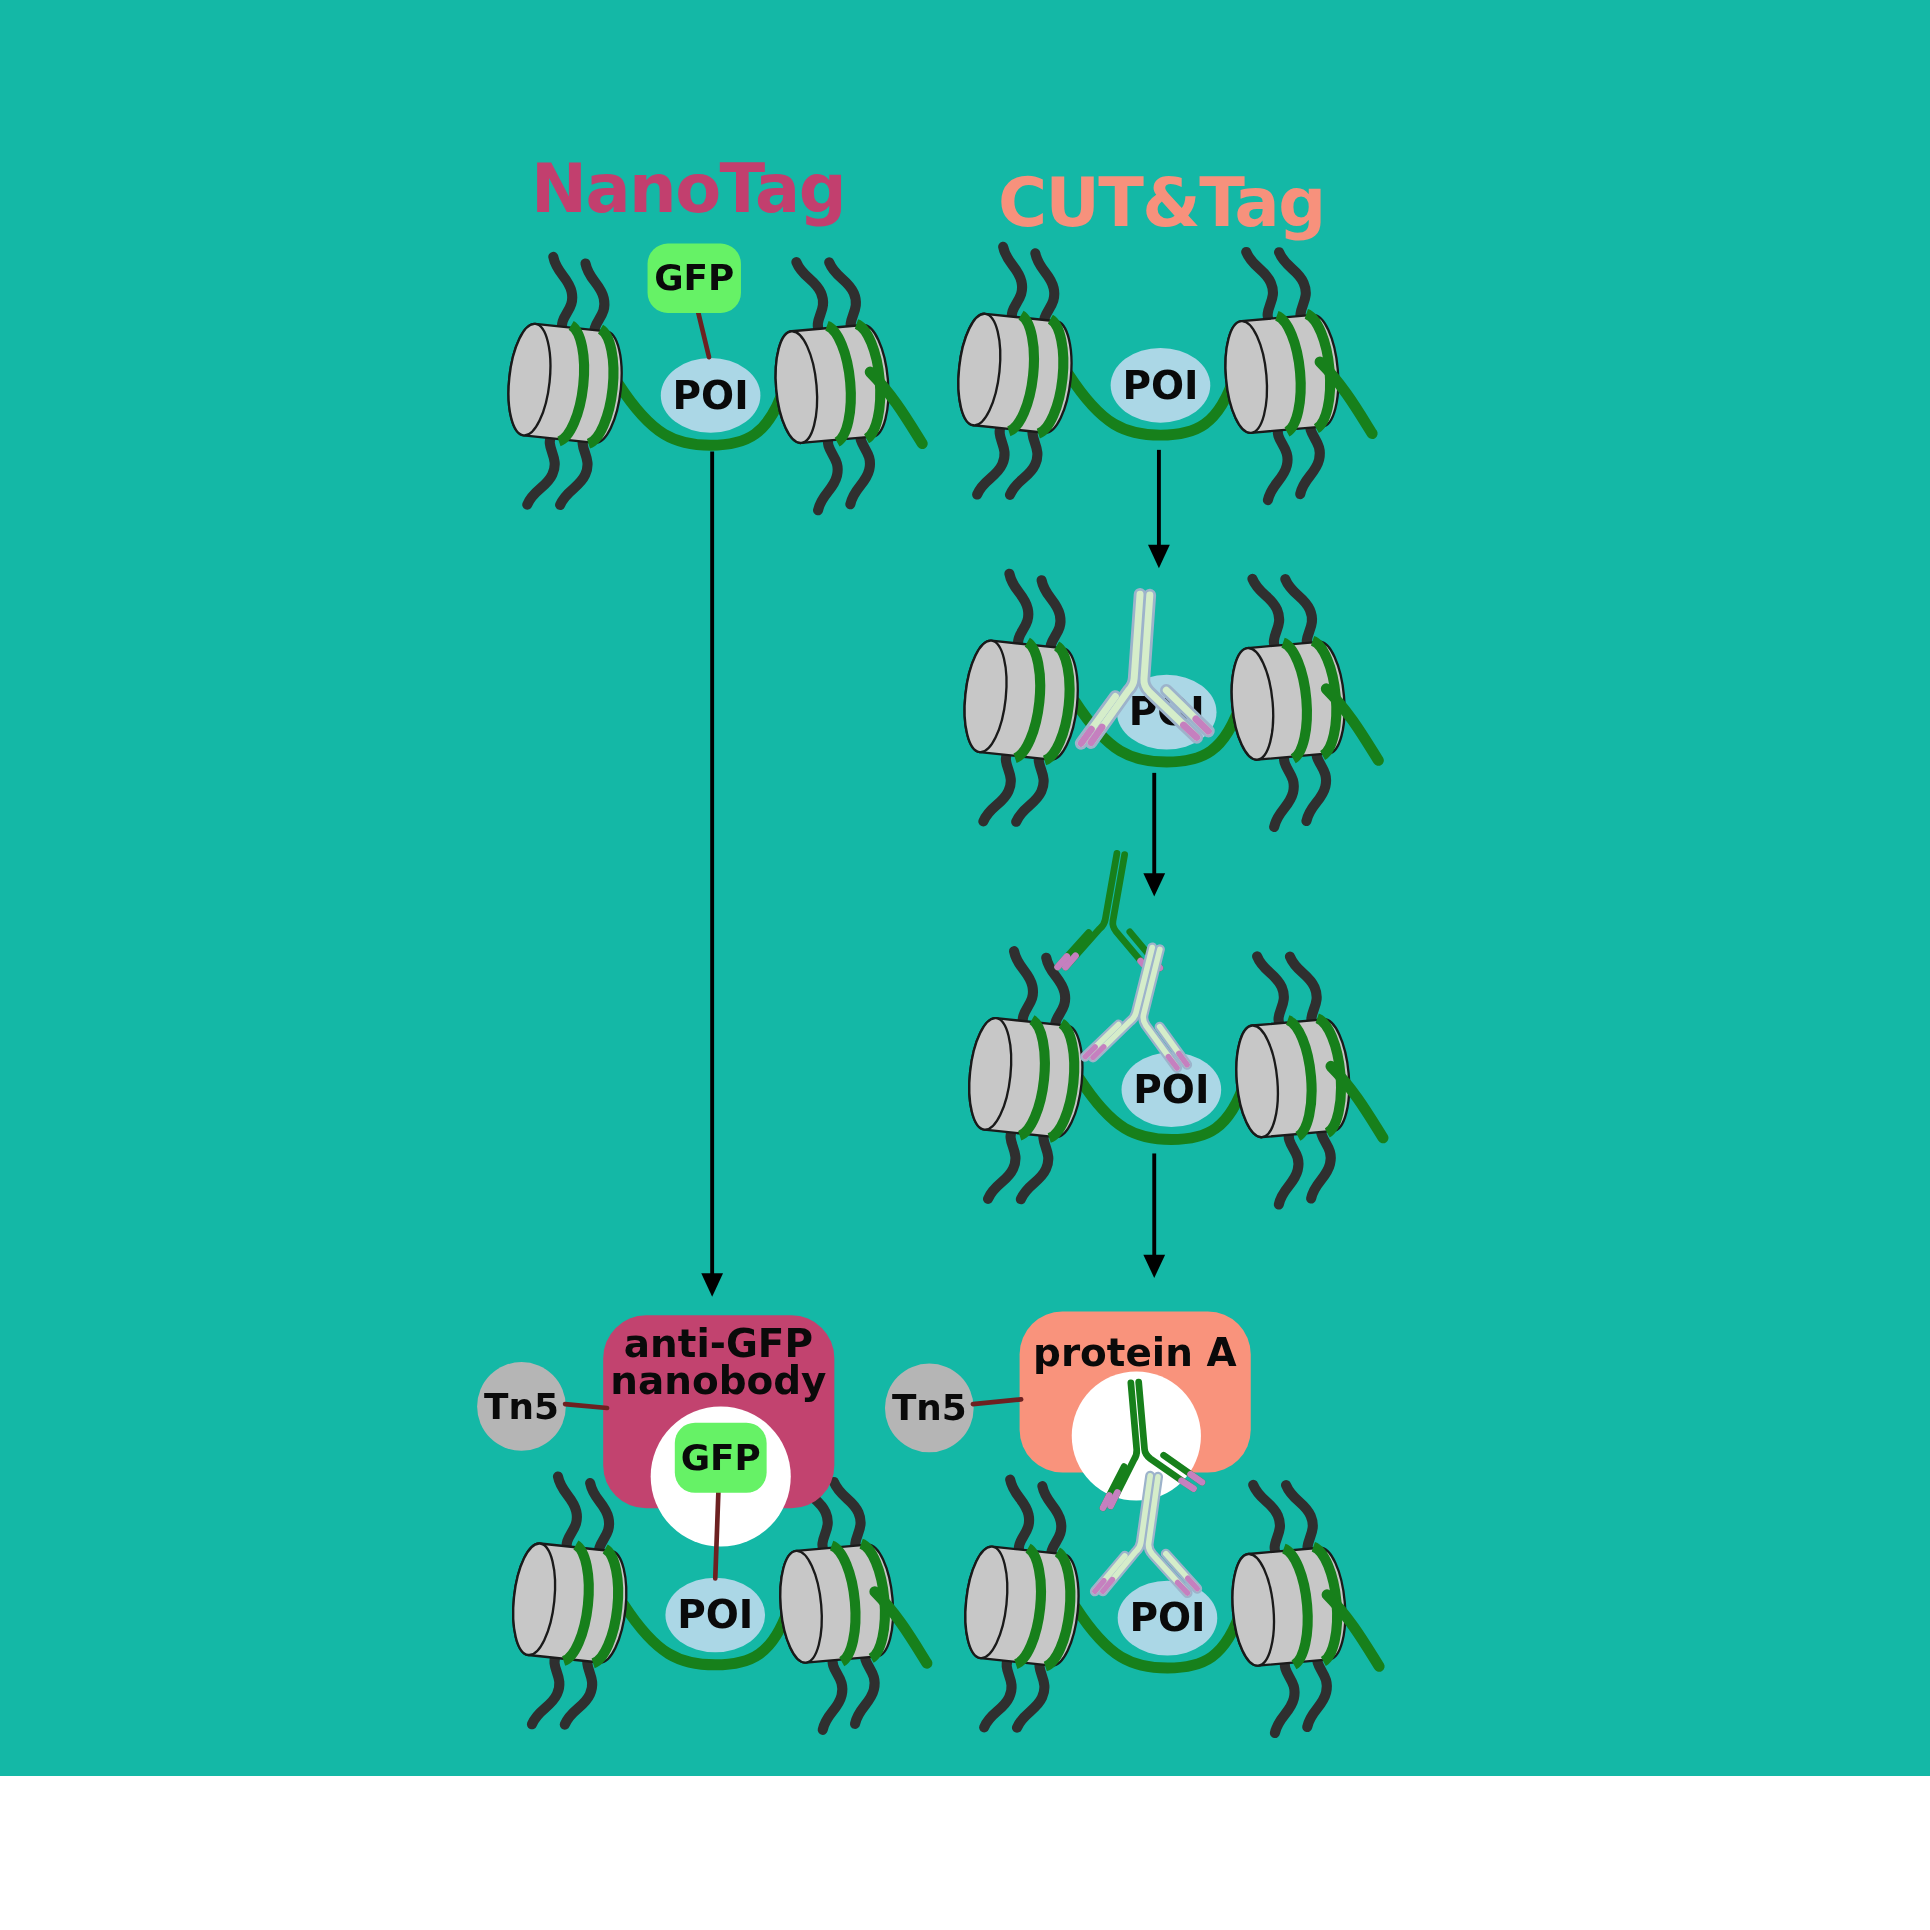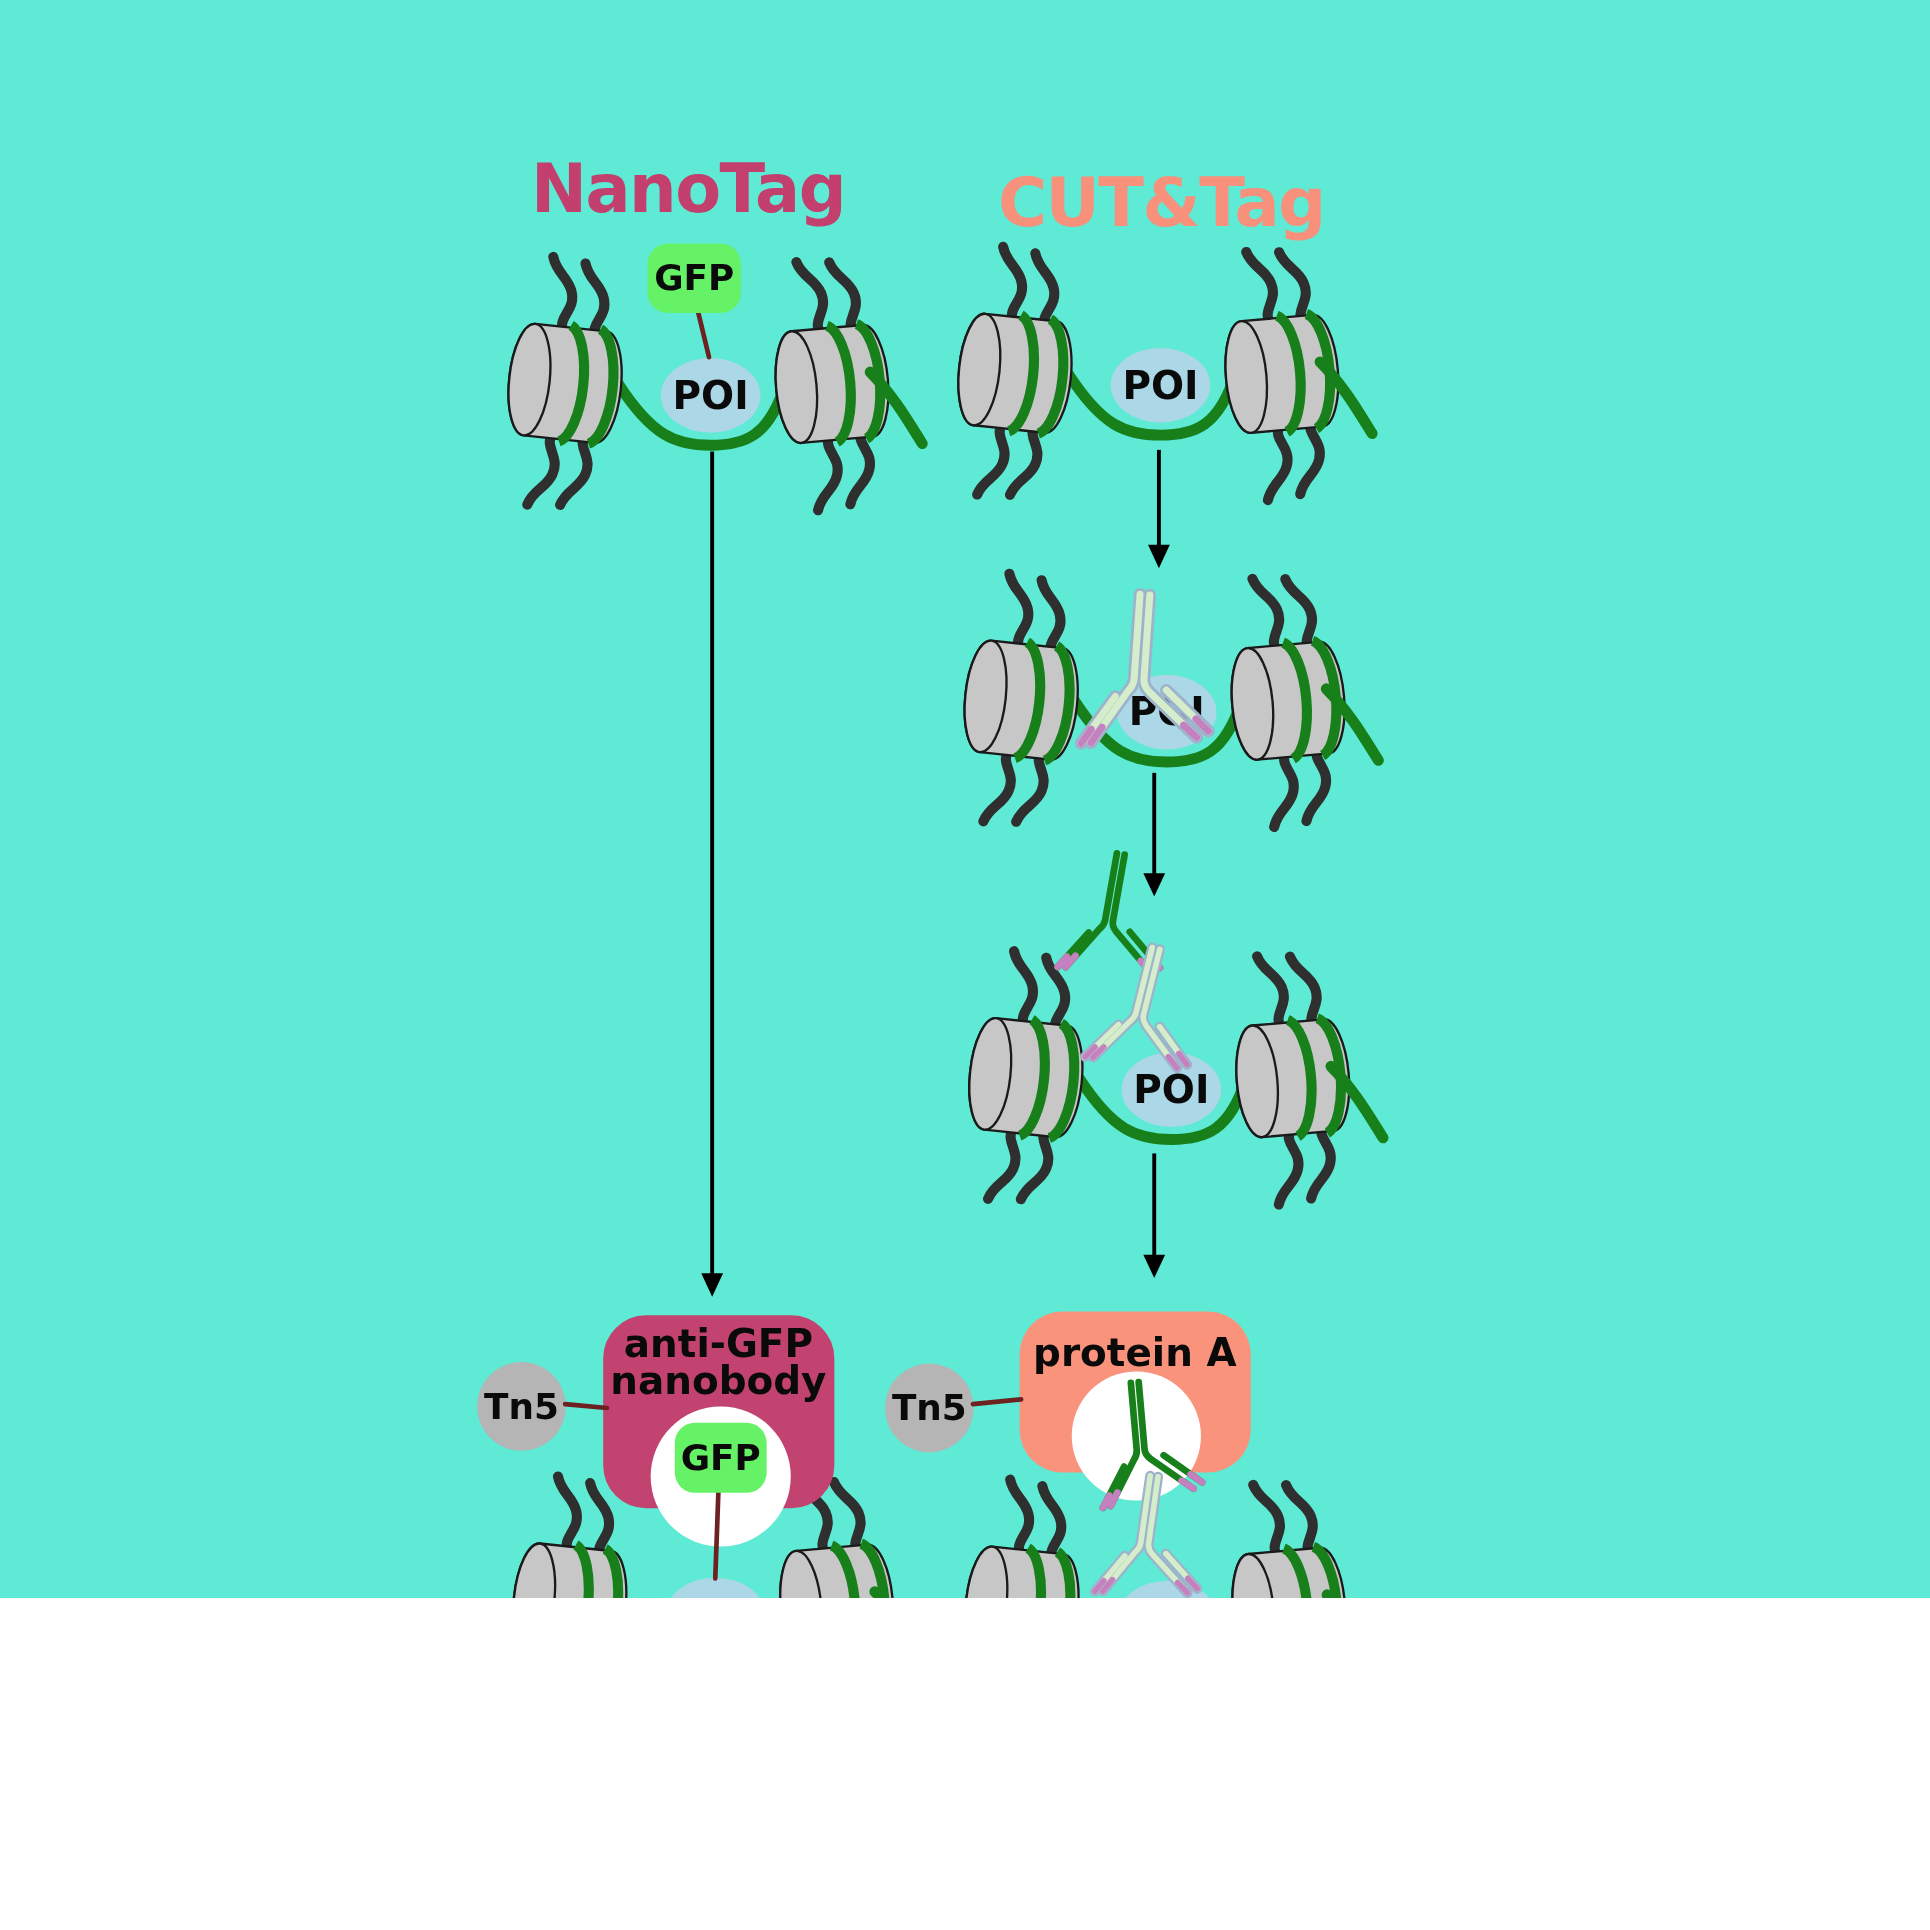--- a/index.html
+++ b/index.html
@@ -1,16 +1,16 @@
 <!DOCTYPE html>
 <html style="--nanotag_pink: #c23f6e; --cuttag_salmon: #f7917c; --gfp_green: #66f266; --poi_blue: #abd7e6; --dna_green: #17801b; --nucleosome_gray: #c7c7c7; --tail_dark: #2f2f2f; --tn5_gray: #b5b5b5; --nanobody_pink: #c2436f; --protein_a_salmon: #f9937c; --antibody_light_fill: #d5edca; --antibody_light_outline: #9db3cb; --antibody_tip_pink: #c580bf; --connector_darkred: #6d2121; --arrow_black: #000000;font-size:12.5px"><head>
 <meta charset="utf-8">
 <style>
   html,body{margin:0;padding:0;background:#ffffff;}
-  .stage{width:1931px;height:1598px;background:#5eead4;position:relative;overflow:hidden;}
+  .stage{width:1931px;height:1776px;background:#14b8a6;position:relative;overflow:hidden;}
   svg{display:block;}
   text{fill:#0a0a0a;}
   .t-title{font:700 86px "DejaVu Sans",sans-serif;letter-spacing:-2px;}
   .t-lbl{font:700 50px "DejaVu Sans",sans-serif;}
   .t-lbl-s{font:700 46px "DejaVu Sans",sans-serif;}
   .nano-title{fill:var(--nanotag_pink);}
   .cut-title{fill:var(--cuttag_salmon);}
   .nuc-body{fill:var(--nucleosome_gray);stroke:#1a1a1a;stroke-width:3;}
   .dna{stroke:var(--dna_green);stroke-width:14;fill:none;stroke-linecap:round;}
   .band{stroke:var(--dna_green);stroke-width:13;fill:none;}

